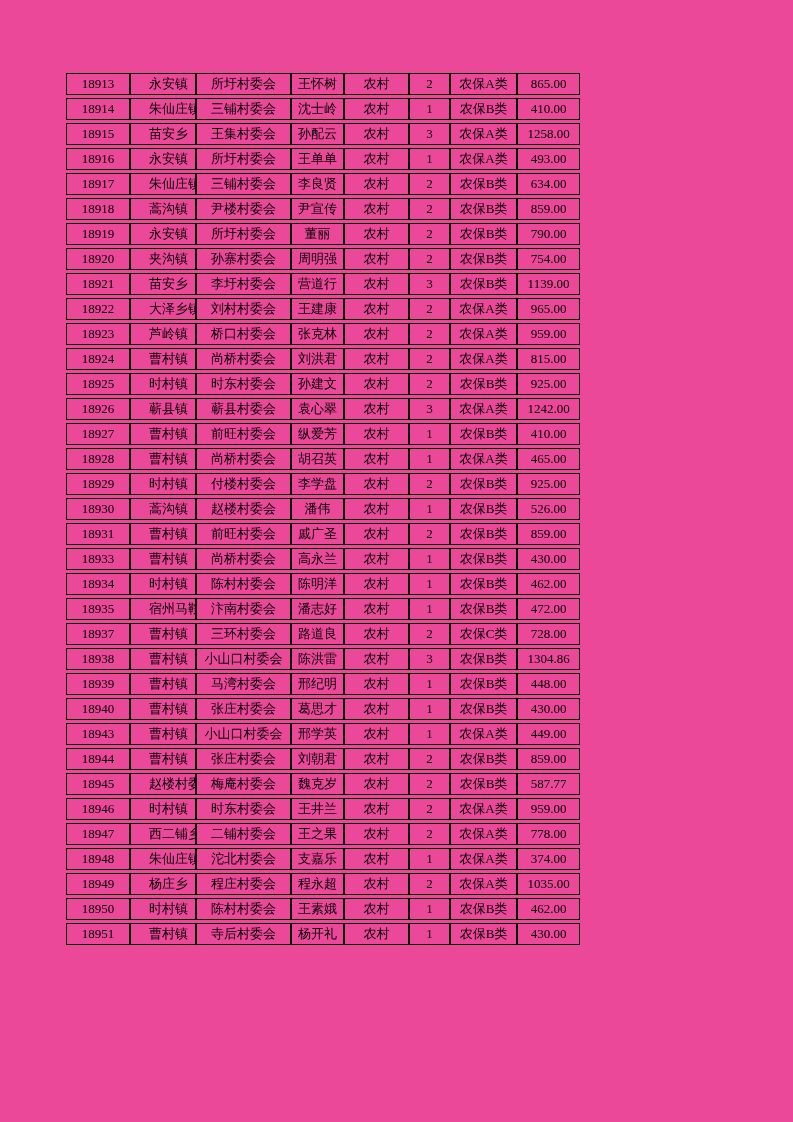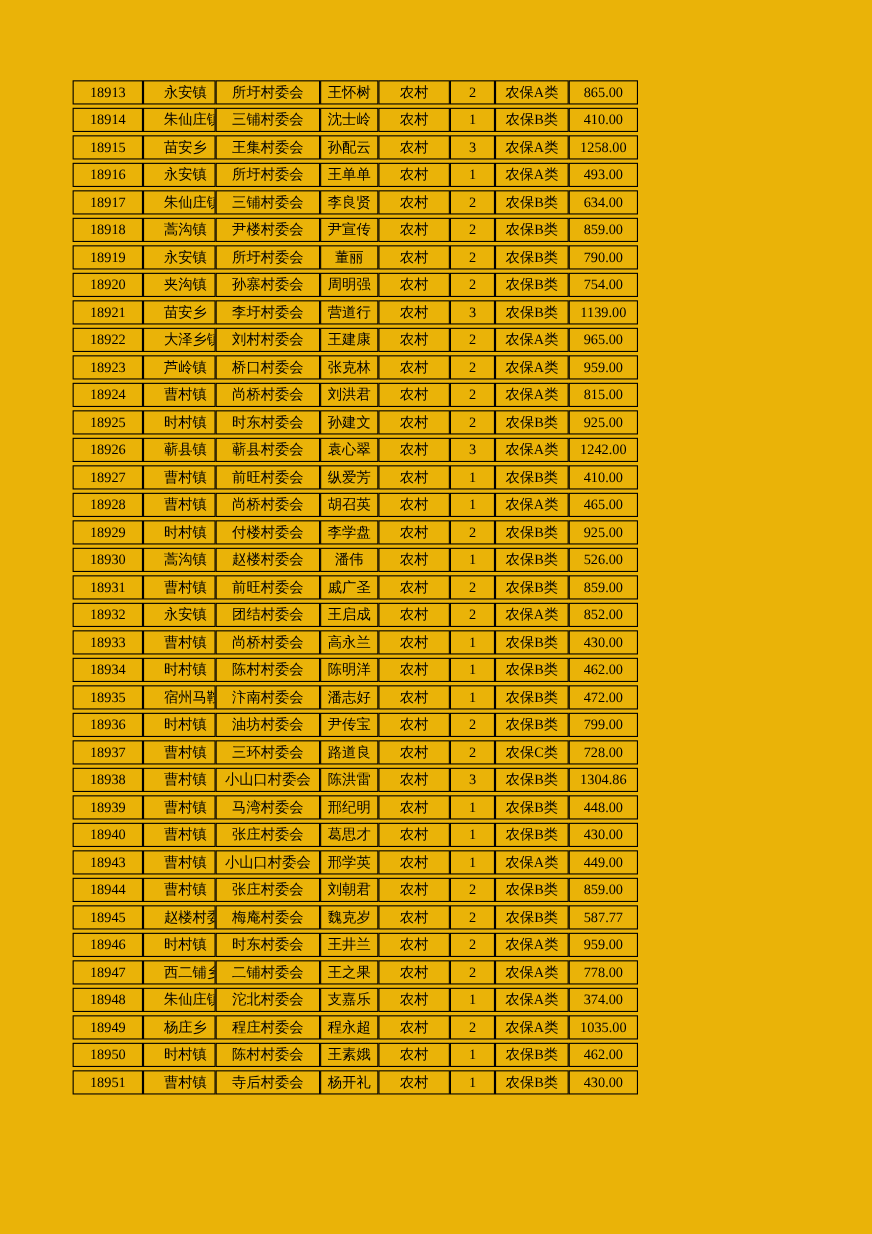--- a/index.html
+++ b/index.html
@@ -5,21 +5,21 @@
   html, body {
     margin: 0;
     padding: 0;
     background: #e8e8e8;
   }
   .page {
     position: relative;
     width: 793px;
     height: 1122px;
     margin: 0 auto;
-    background: #eab308;
+    background: #ec4899;
     overflow: hidden;
     font-family: "Liberation Serif", "DejaVu Serif", serif;
     color: #000000;
   }
   table.grid {
     position: absolute;
     left: 66px;
     top: 70px;
     width: 514px;
     table-layout: fixed;
@@ -249,30 +249,20 @@
     <td class="c-id">18931</td>
     <td class="c-town">曹村镇</td>
     <td class="c-village">前旺村委会</td>
     <td class="c-name">戚广圣</td>
     <td class="c-type">农村</td>
     <td class="c-count">2</td>
     <td class="c-cat">农保B类</td>
     <td class="c-amt">859.00</td>
   </tr>
         <tr class="row">
-    <td class="c-id">18932</td>
-    <td class="c-town">永安镇</td>
-    <td class="c-village">团结村委会</td>
-    <td class="c-name">王启成</td>
-    <td class="c-type">农村</td>
-    <td class="c-count">2</td>
-    <td class="c-cat">农保A类</td>
-    <td class="c-amt">852.00</td>
-  </tr>
-        <tr class="row">
     <td class="c-id">18933</td>
     <td class="c-town">曹村镇</td>
     <td class="c-village">尚桥村委会</td>
     <td class="c-name">高永兰</td>
     <td class="c-type">农村</td>
     <td class="c-count">1</td>
     <td class="c-cat">农保B类</td>
     <td class="c-amt">430.00</td>
   </tr>
         <tr class="row">
@@ -287,30 +277,20 @@
   </tr>
         <tr class="row">
     <td class="c-id">18935</td>
     <td class="c-town">宿州马鞍山</td>
     <td class="c-village">汴南村委会</td>
     <td class="c-name">潘志好</td>
     <td class="c-type">农村</td>
     <td class="c-count">1</td>
     <td class="c-cat">农保B类</td>
     <td class="c-amt">472.00</td>
-  </tr>
-        <tr class="row">
-    <td class="c-id">18936</td>
-    <td class="c-town">时村镇</td>
-    <td class="c-village">油坊村委会</td>
-    <td class="c-name">尹传宝</td>
-    <td class="c-type">农村</td>
-    <td class="c-count">2</td>
-    <td class="c-cat">农保B类</td>
-    <td class="c-amt">799.00</td>
   </tr>
         <tr class="row">
     <td class="c-id">18937</td>
     <td class="c-town">曹村镇</td>
     <td class="c-village">三环村委会</td>
     <td class="c-name">路道良</td>
     <td class="c-type">农村</td>
     <td class="c-count">2</td>
     <td class="c-cat">农保C类</td>
     <td class="c-amt">728.00</td>

